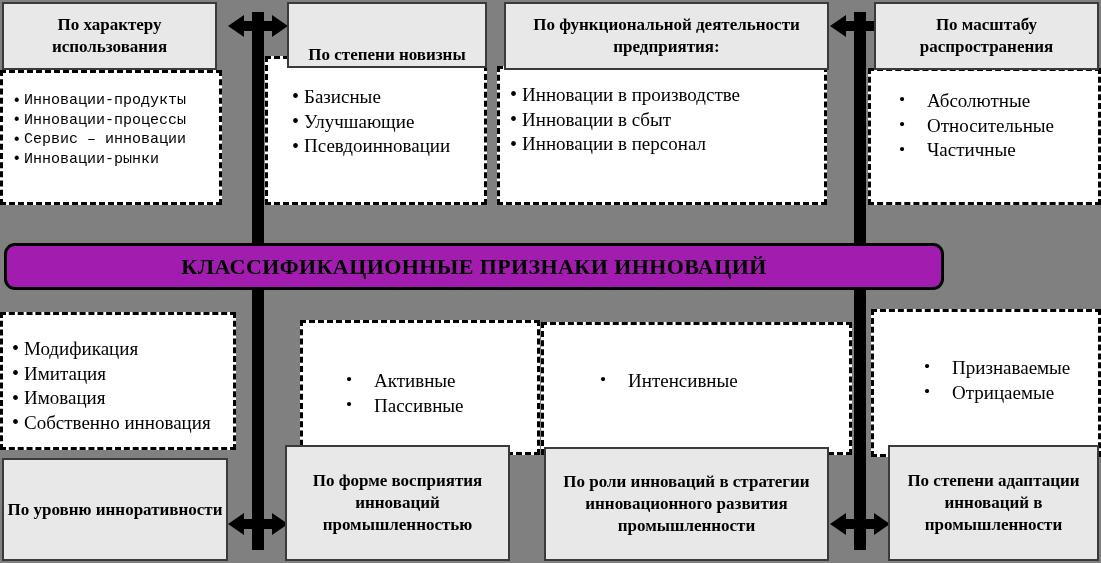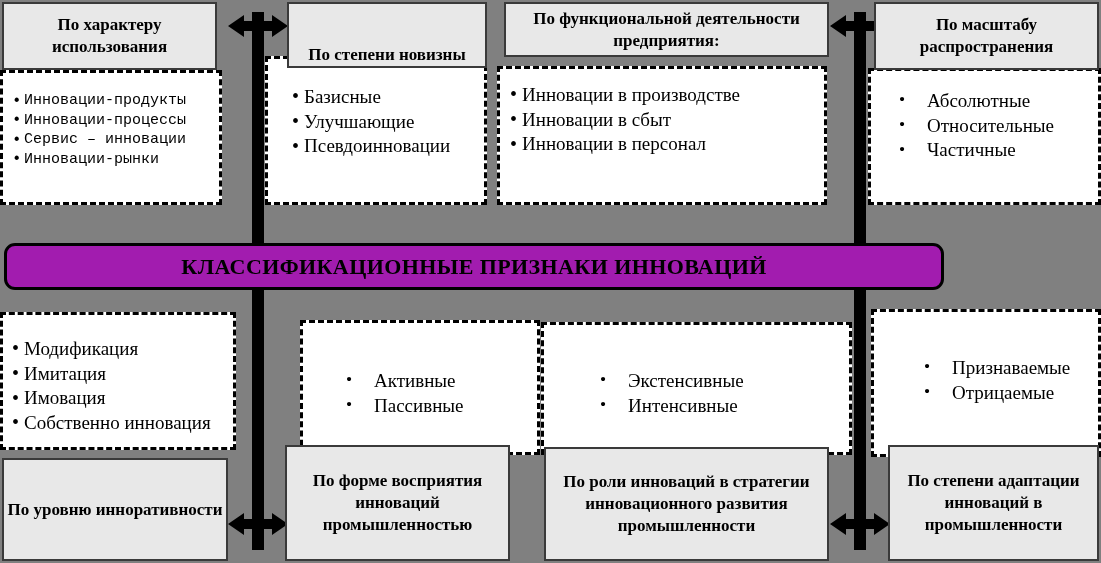--- a/index.html
+++ b/index.html
@@ -130,21 +130,21 @@
     <span>По степени новизны</span>
   </div>
 
   <div class="list-box tight" style="left:497px; top:66px; width:330px; height:139px;">
     <ul style="padding:14px 0 0 9px; font-size:19px;">
       <li>Инновации в производстве</li>
       <li>Инновации в сбыт</li>
       <li>Инновации в персонал</li>
     </ul>
   </div>
-  <div class="hdr-box" style="left:504px; top:2px; width:325px; height:55px; font-size:17px;">
+  <div class="hdr-box" style="left:504px; top:2px; width:325px; height:68px; font-size:17px;">
     <span>По функциональной деятельности предприятия:</span>
   </div>
 
   <div class="list-box wide" style="left:868px; top:68px; width:233px; height:137px;">
     <ul style="padding:18px 0 0 10px; font-size:19px;">
       <li>Абсолютные</li>
       <li>Относительные</li>
       <li>Частичные</li>
     </ul>
   </div>
@@ -173,21 +173,20 @@
       <li>Активные</li>
       <li>Пассивные</li>
     </ul>
   </div>
   <div class="hdr-box" style="left:285px; top:445px; width:225px; height:116px; font-size:17px;">
     <span>По форме восприятия инноваций промышленностью</span>
   </div>
 
   <div class="list-box wide" style="left:541px; top:322px; width:311px; height:133px;">
     <ul style="padding:44px 0 0 38px; font-size:19px;">
-      <li>Экстенсивные</li>
       <li>Интенсивные</li>
     </ul>
   </div>
   <div class="hdr-box" style="left:544px; top:447px; width:285px; height:114px; font-size:17px;">
     <span>По роли инноваций в стратегии инновационного развития промышленности</span>
   </div>
 
   <div class="list-box wide" style="left:871px; top:309px; width:230px; height:148px;">
     <ul style="padding:44px 0 0 32px; font-size:19px;">
       <li>Признаваемые</li>

